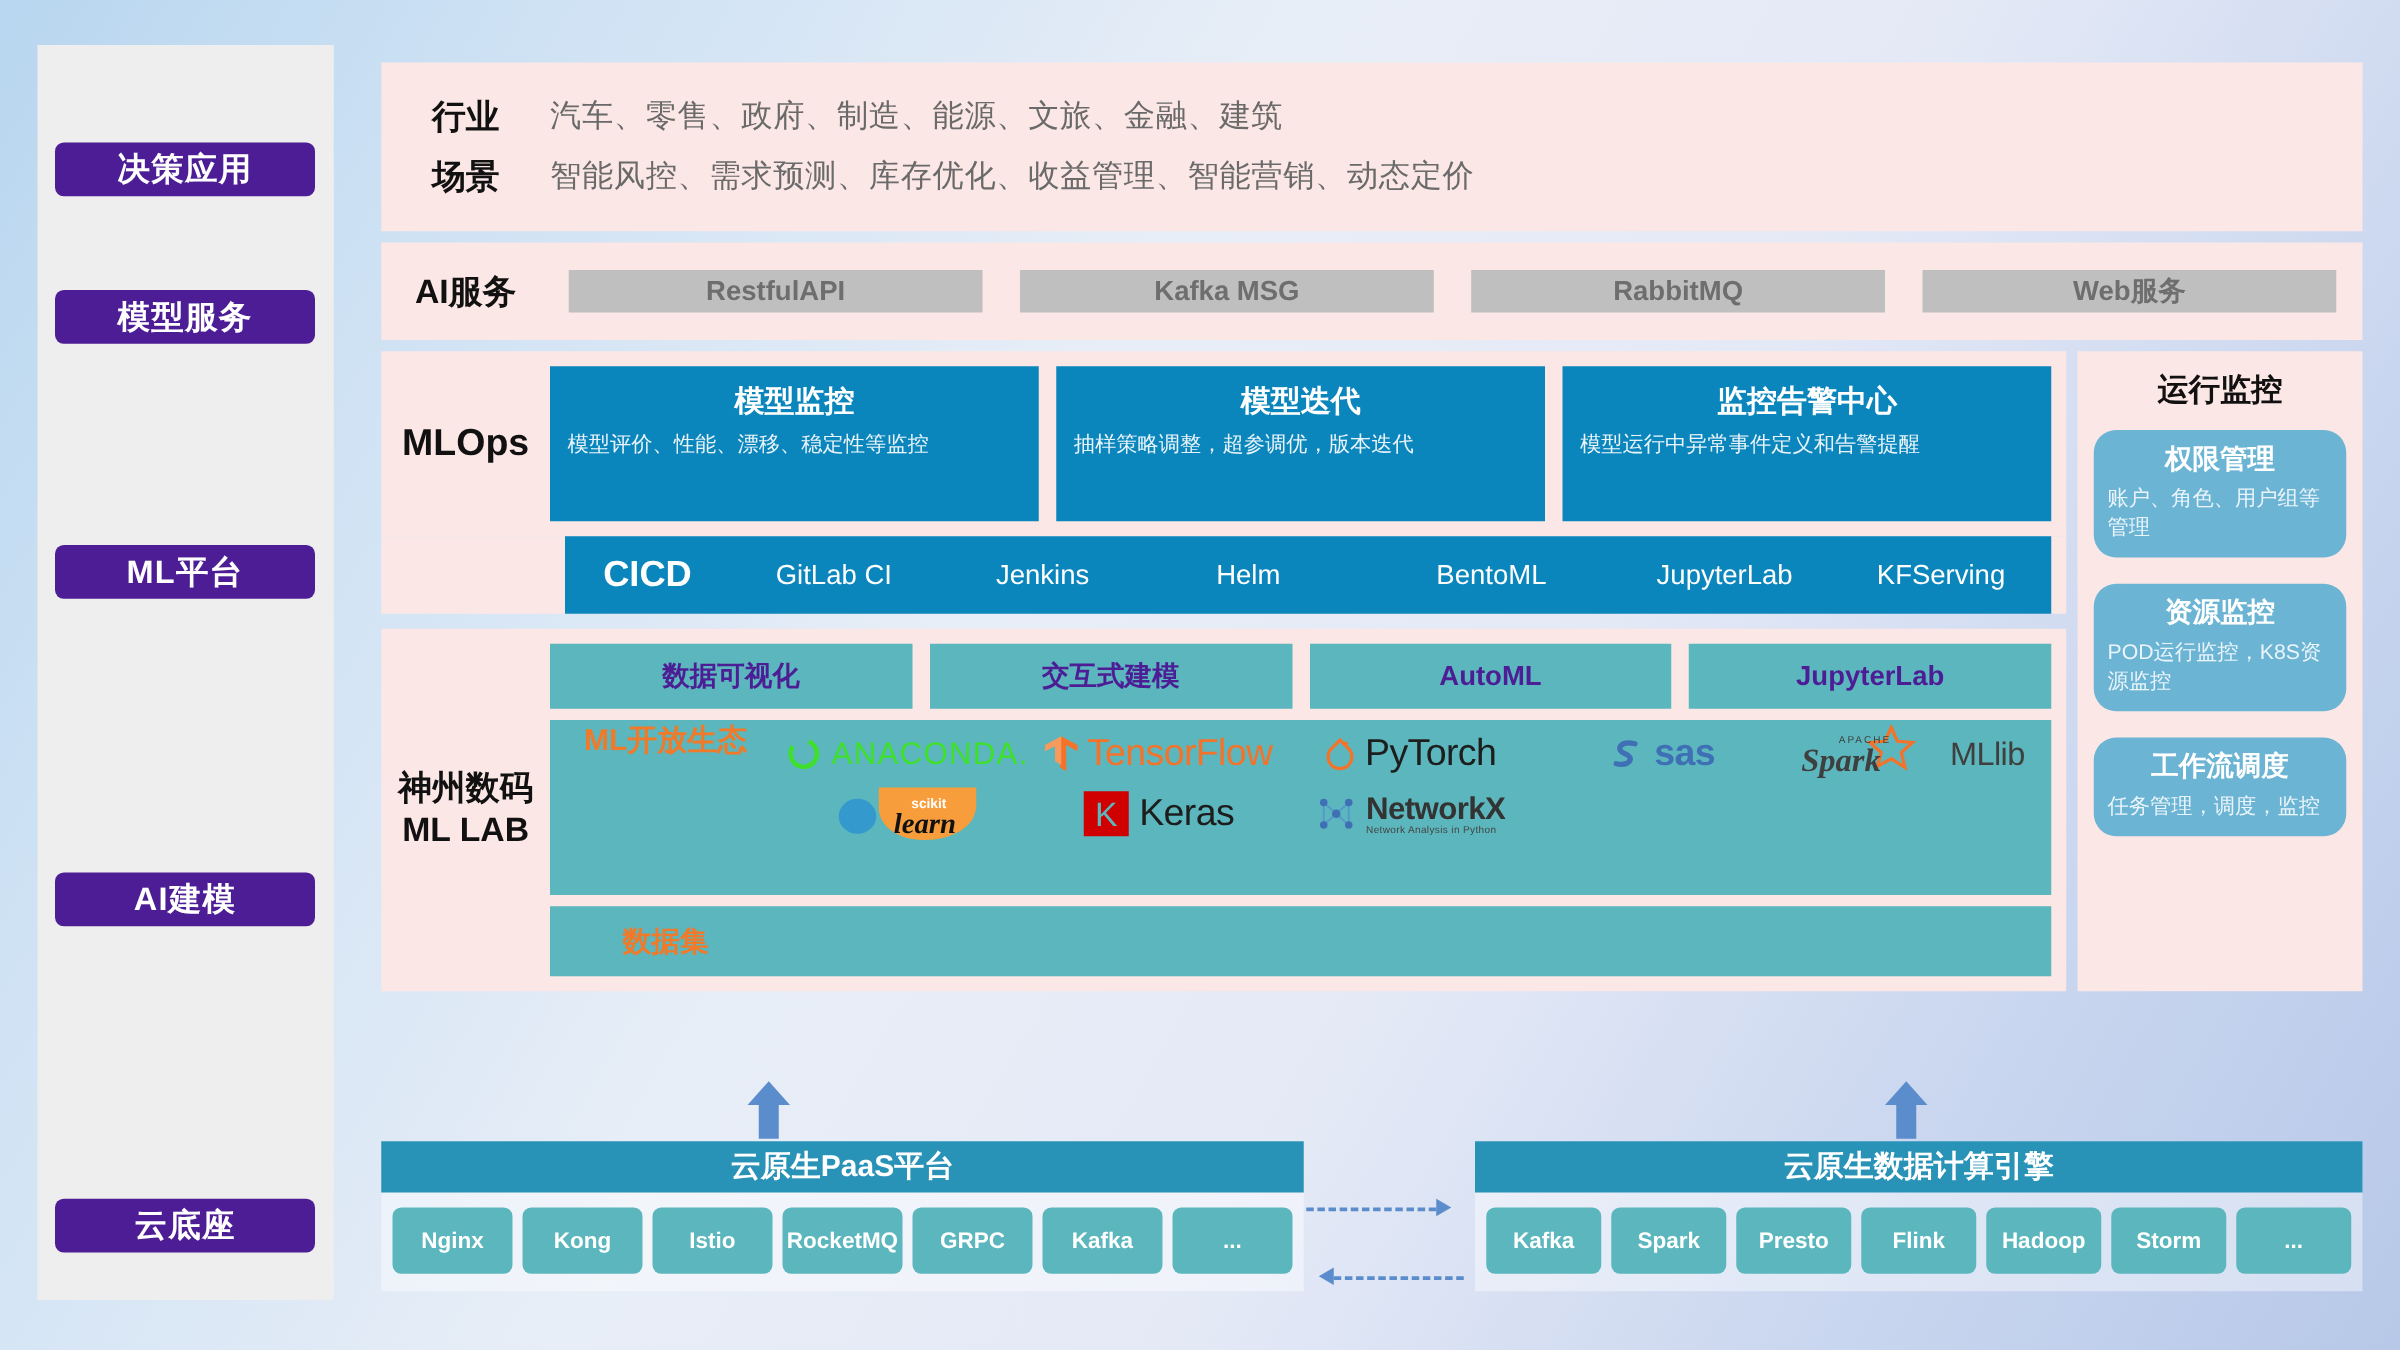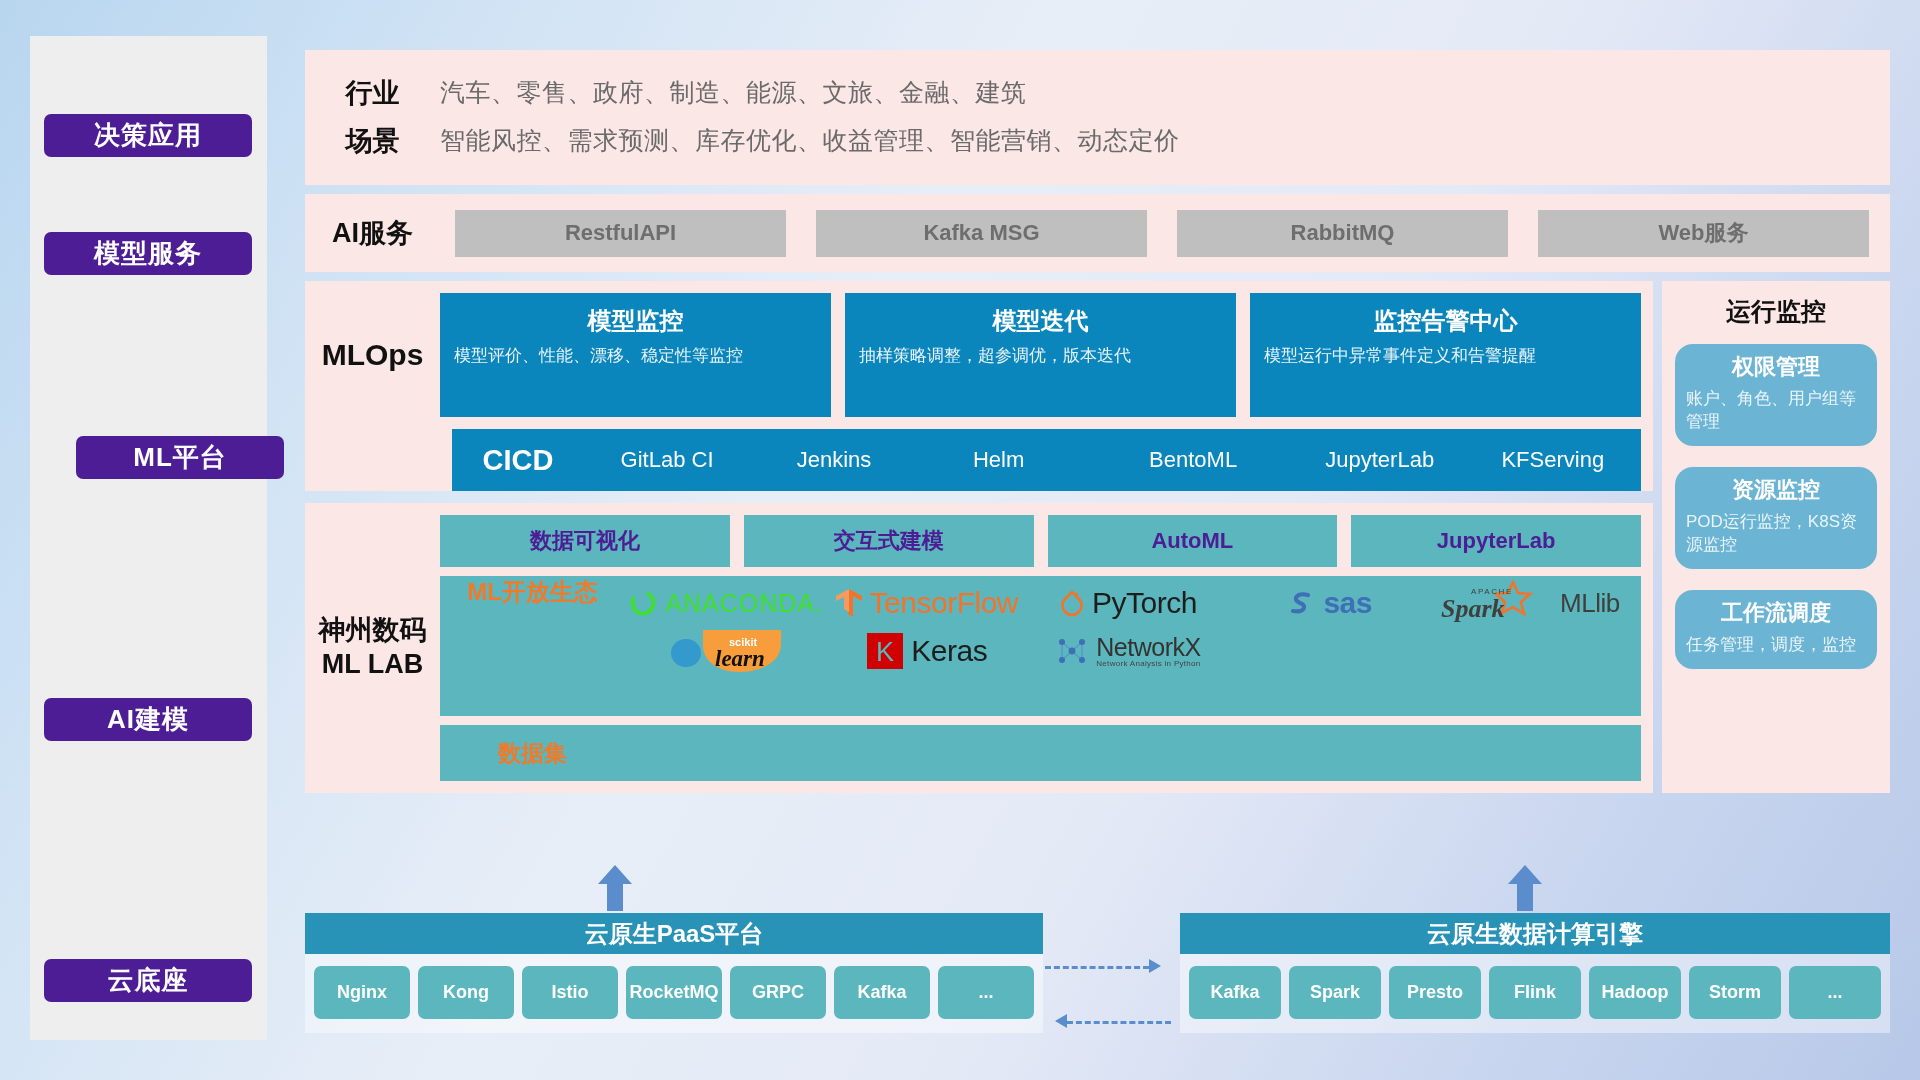--- a/index.html
+++ b/index.html
@@ -19,21 +19,21 @@
   }
   .rail-chip {
     position: absolute; left: 14px; width: 208px; height: 43px;
     background: #4c1d95; border-radius: 7px;
     color: #fff; font-weight: bold; font-size: 26px;
     display: flex; align-items: center; justify-content: center;
     letter-spacing: 1px;
   }
   #chip-0 { top: 78px; }
   #chip-1 { top: 196px; }
-  #chip-2 { top: 400px; margin-left: 32px; }
+  #chip-2 { top: 400px; }
   #chip-3 { top: 662px; }
   #chip-4 { top: 923px; }
 
   
   #stack { position: absolute; left: 305px; top: 50px; width: 1585px; }
 
   .band { background: #fbe7e5; }
   .band + .band { margin-top: 9px; }
 
   
@@ -41,21 +41,21 @@
     padding: 16px 0 18px 0; height: 135px; }
   .kv-row { display: flex; align-items: center; height: 48px; }
   .kv-key { width: 135px; text-align: center; font-weight: bold; font-size: 27px; color: #111; flex: none;}
   .kv-val { font-size: 25px; color: #6a6a6a; letter-spacing: .5px; }
 
   
   #band-aiservice { height: 78px; display: flex; align-items: center; }
   #band-aiservice .row-label { width: 135px; text-align: center; font-weight: bold; font-size: 27px; color: #111; flex: none; }
   #ai-chips { display: flex; flex: 1; gap: 0; padding-right: 6px; }
   .ai-chip {
-    flex: 1; margin: 0 15px; height: 47px; background: #bfbfbf;
+    flex: 1; margin: 0 15px; height: 34px; background: #bfbfbf;
     display: flex; align-items: center; justify-content: center;
     color: #6e6e6e; font-weight: bold; font-size: 22px;
   }
 
   
   #mid-wrap { display: flex; margin-top: 9px; gap: 9px; }
   #mlops-col { width: 1348px; }
   #band-mlops { background: #fbe7e5; padding: 12px 12px 12px 0; display: flex; align-items: center; }
   #band-mlops .row-label { width: 135px; text-align: center; font-weight: bold; font-size: 30px; color: #111; flex: none; }
   #mlops-cards { display: flex; flex: 1; gap: 14px; }
@@ -341,21 +341,21 @@
                   </g>
                   <g fill="#3f6fb5">
                     <circle cx="7" cy="8" r="3"></circle>
                       <circle cx="27" cy="8" r="3"></circle>
                     <circle cx="7" cy="26" r="3"></circle>
                       <circle cx="27" cy="26" r="3"></circle>
                     <circle cx="17" cy="17" r="3.4"></circle>
                   </g>
                 </svg>
                 <span style="display:flex;flex-direction:column;line-height:1;">
-                  <span class="logo-txt" style="color:#333;font-size:25px;">NetworkX</span>
+                  <span class="logo-txt" style="color:#333;font-size:25px;font-weight:bold;">NetworkX</span>
                   <span style="font-size:8px;color:#444;letter-spacing:.3px;">Network Analysis in Python</span>
                 </span>
               </div>
 
             </div>
           </div>
 
           <div id="dataset-row">
             <div id="dataset-label">数据集</div>
           </div>

